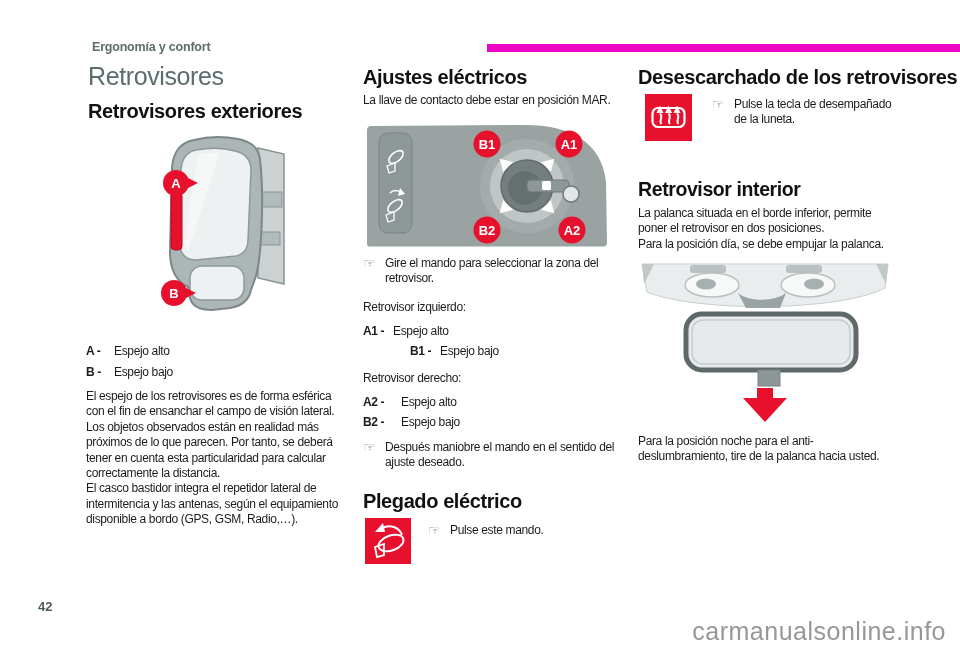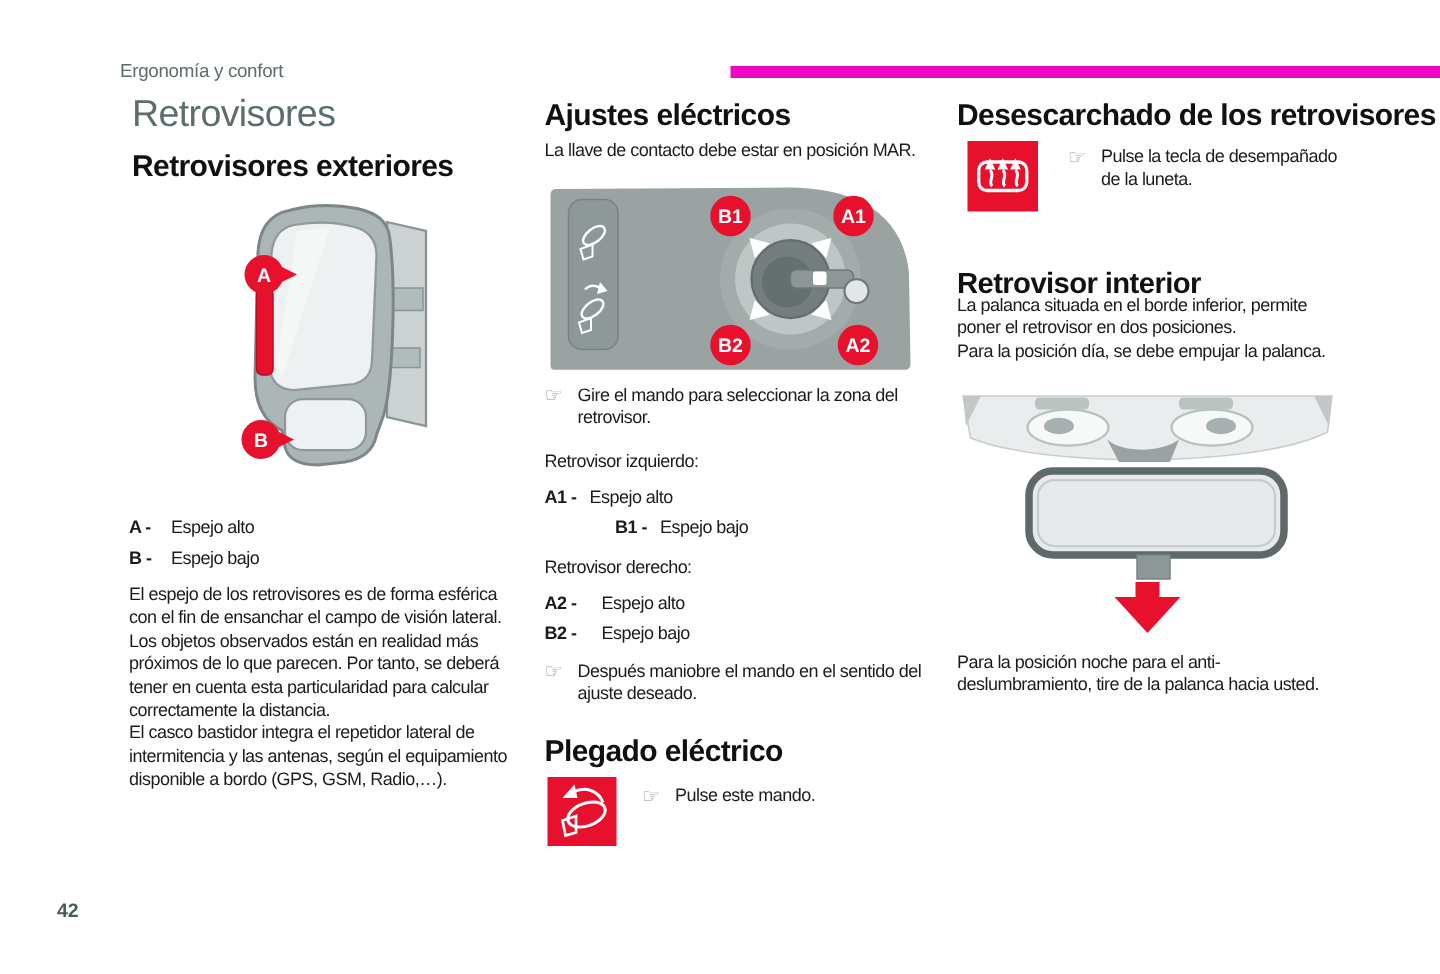--- a/index.html
+++ b/index.html
@@ -26,21 +26,21 @@
   .badge-text { font-weight:700; fill:#ffffff; font-size:13px; font-family:"Liberation Sans",sans-serif; }
   .page-num { font-size:13px; font-weight:700; color:#4c5a5a; }
   .watermark { font-size:25px; color:#979797; letter-spacing:0.5px; white-space:nowrap; }
   .bold { font-weight:400; }
 </style>
 </head>
 <body>
 
 <div id="page">
 
-  <div class="abs section-label" style="left:80px; top:40px;">Ergonomía y confort</div>
+  <div class="abs section-label" style="left:92px; top:40px;font-weight:bold;">Ergonomía y confort</div>
   <div class="abs pink-bar" style="left:487px; top:44px; width:473px;"></div>
 
   <div class="abs h1" style="left:88px; top:62px;">Retrovisores</div>
   <div class="abs h2" style="left:88px; top:100px;">Retrovisores exteriores</div>
 
   <div class="abs" style="left:158px; top:134px; width:134px; height:182px;">
     <svg width="134" height="182" viewBox="0 0 134 182">
 
       <path d="M100,14 L126,20 L126,150 L100,144 Z" fill="#ccd2d2" stroke="#8a9494" stroke-width="1.5"></path>
       <rect x="98" y="58" width="26" height="15" fill="#b2bbbb" stroke="#8a9494" stroke-width="1"></rect>
@@ -195,21 +195,21 @@
       </g>
     </svg>
   </div>
   <div class="abs step body-text" style="left:712px; top:97px; width:184px;">
     <span class="hand">☞</span>
     <span class="step-text">Pulse la tecla de desempañado de la luneta.</span>
   </div>
 
   <div class="abs h1-black" style="left:638px; top:178px;">Retrovisor interior</div>
 
-  <div class="abs body-text preline" style="left:638px; top:196px; width:258px;">La palanca situada en el borde inferior, permite poner el retrovisor en dos posiciones.
+  <div class="abs body-text preline" style="left:638px; top:206px; width:258px;">La palanca situada en el borde inferior, permite poner el retrovisor en dos posiciones.
 Para la posición día, se debe empujar la palanca.</div>
 
   <div class="abs" style="left:640px; top:262px; width:250px; height:172px;">
     <svg width="250" height="172" viewBox="0 0 250 172">
 
       <path d="M2,2 L248,2 L245,26 C198,50 56,50 7,30 Z" fill="#e9eded" stroke="#c7cdcd" stroke-width="1"></path>
       <rect x="50" y="3" width="36" height="8" rx="3" fill="#b9c1c1"></rect>
       <rect x="146" y="3" width="36" height="8" rx="3" fill="#b9c1c1"></rect>
       <ellipse cx="72" cy="23" rx="27" ry="12" fill="#f7f8f8" stroke="#b9c0c0" stroke-width="1.5"></ellipse>
       <ellipse cx="66" cy="22" rx="10" ry="5.5" fill="#a7b0b0"></ellipse>
@@ -224,14 +224,15 @@
 
       <rect x="118" y="108" width="22" height="16" fill="#8d9797" stroke="#798383" stroke-width="1"></rect>
 
       <polygon points="117,126 133,126 133,136 147,136 125,160 103,136 117,136" fill="#e8112d"></polygon>
     </svg>
   </div>
 
   <div class="abs body-text preline" style="left:638px; top:434px; width:258px;">Para la posición noche para el anti-
 deslumbramiento, tire de la palanca hacia usted.</div>
 
+  <div class="abs watermark" style="right:14px; top:617px;">carmanualsonline.info</div>
 
 </div>
 
 </body></html>

